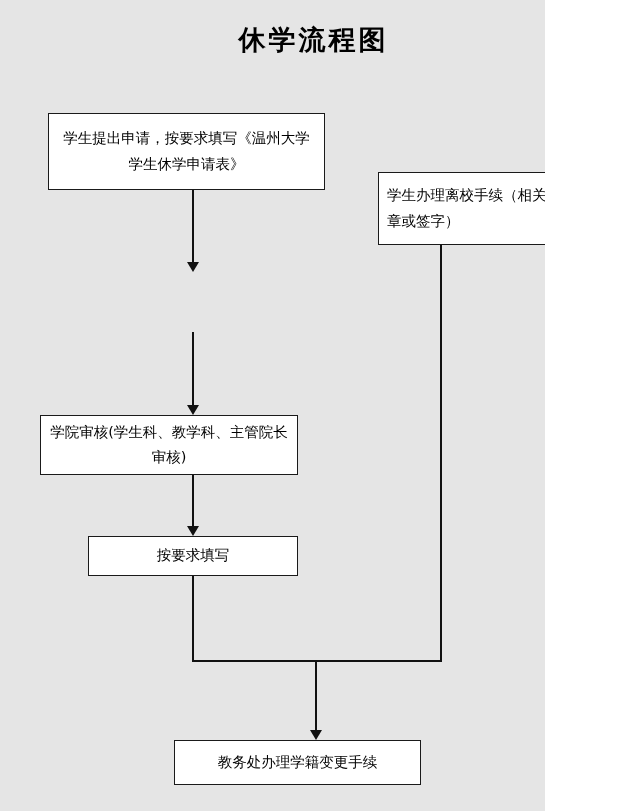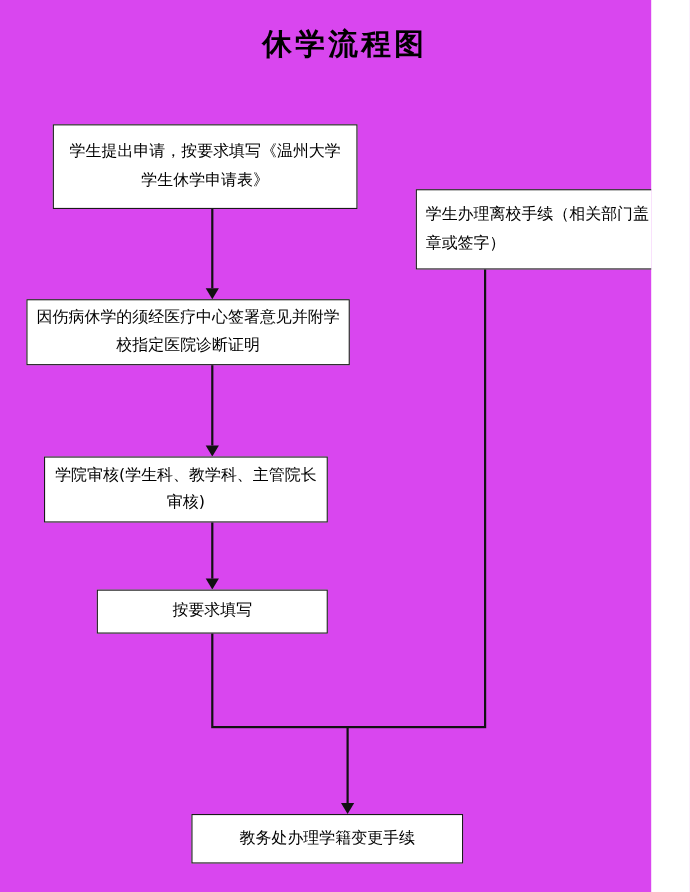--- a/index.html
+++ b/index.html
@@ -5,23 +5,23 @@
   html, body {
     margin: 0;
     padding: 0;
     background: #ffffff;
   }
   body {
     font-family: "DejaVu Sans", "Liberation Sans", sans-serif;
   }
   #canvas {
     position: relative;
-    width: 592px;
+    width: 545px;
     height: 811px;
-    background: #d946ef;
+    background: #e5e5e5;
     overflow: hidden;
   }
   .title {
     position: absolute;
     left: 0;
     top: 22px;
     width: 627px;
     text-align: center;
     font-size: 27px;
     font-weight: bold;
@@ -84,23 +84,20 @@
     <span class="node-text">学生提出申请，按要求填写《温州大学学生休学申请表》</span>
   </div>
 
   <div class="node left-align" style="left:378px; top:172px; width:224px; height:73px;">
     <span class="node-text">学生办理离校手续（相关部门盖章或签字）</span>
   </div>
 
   <div class="vline" style="left:192px; top:190px; height:72px;"></div>
   <div class="arrowhead" style="left:187px; top:262px;"></div>
 
-  <div class="node" style="left:24px; top:272px; width:294px; height:60px;">
-    <span class="node-text">因伤病休学的须经医疗中心签署意见并附学校指定医院诊断证明</span>
-  </div>
 
   <div class="vline" style="left:192px; top:332px; height:73px;"></div>
   <div class="arrowhead" style="left:187px; top:405px;"></div>
 
   <div class="node" style="left:40px; top:415px; width:258px; height:60px;">
     <span class="node-text">学院审核(学生科、教学科、主管院长审核)</span>
   </div>
 
   <div class="vline" style="left:192px; top:475px; height:51px;"></div>
   <div class="arrowhead" style="left:187px; top:526px;"></div>

